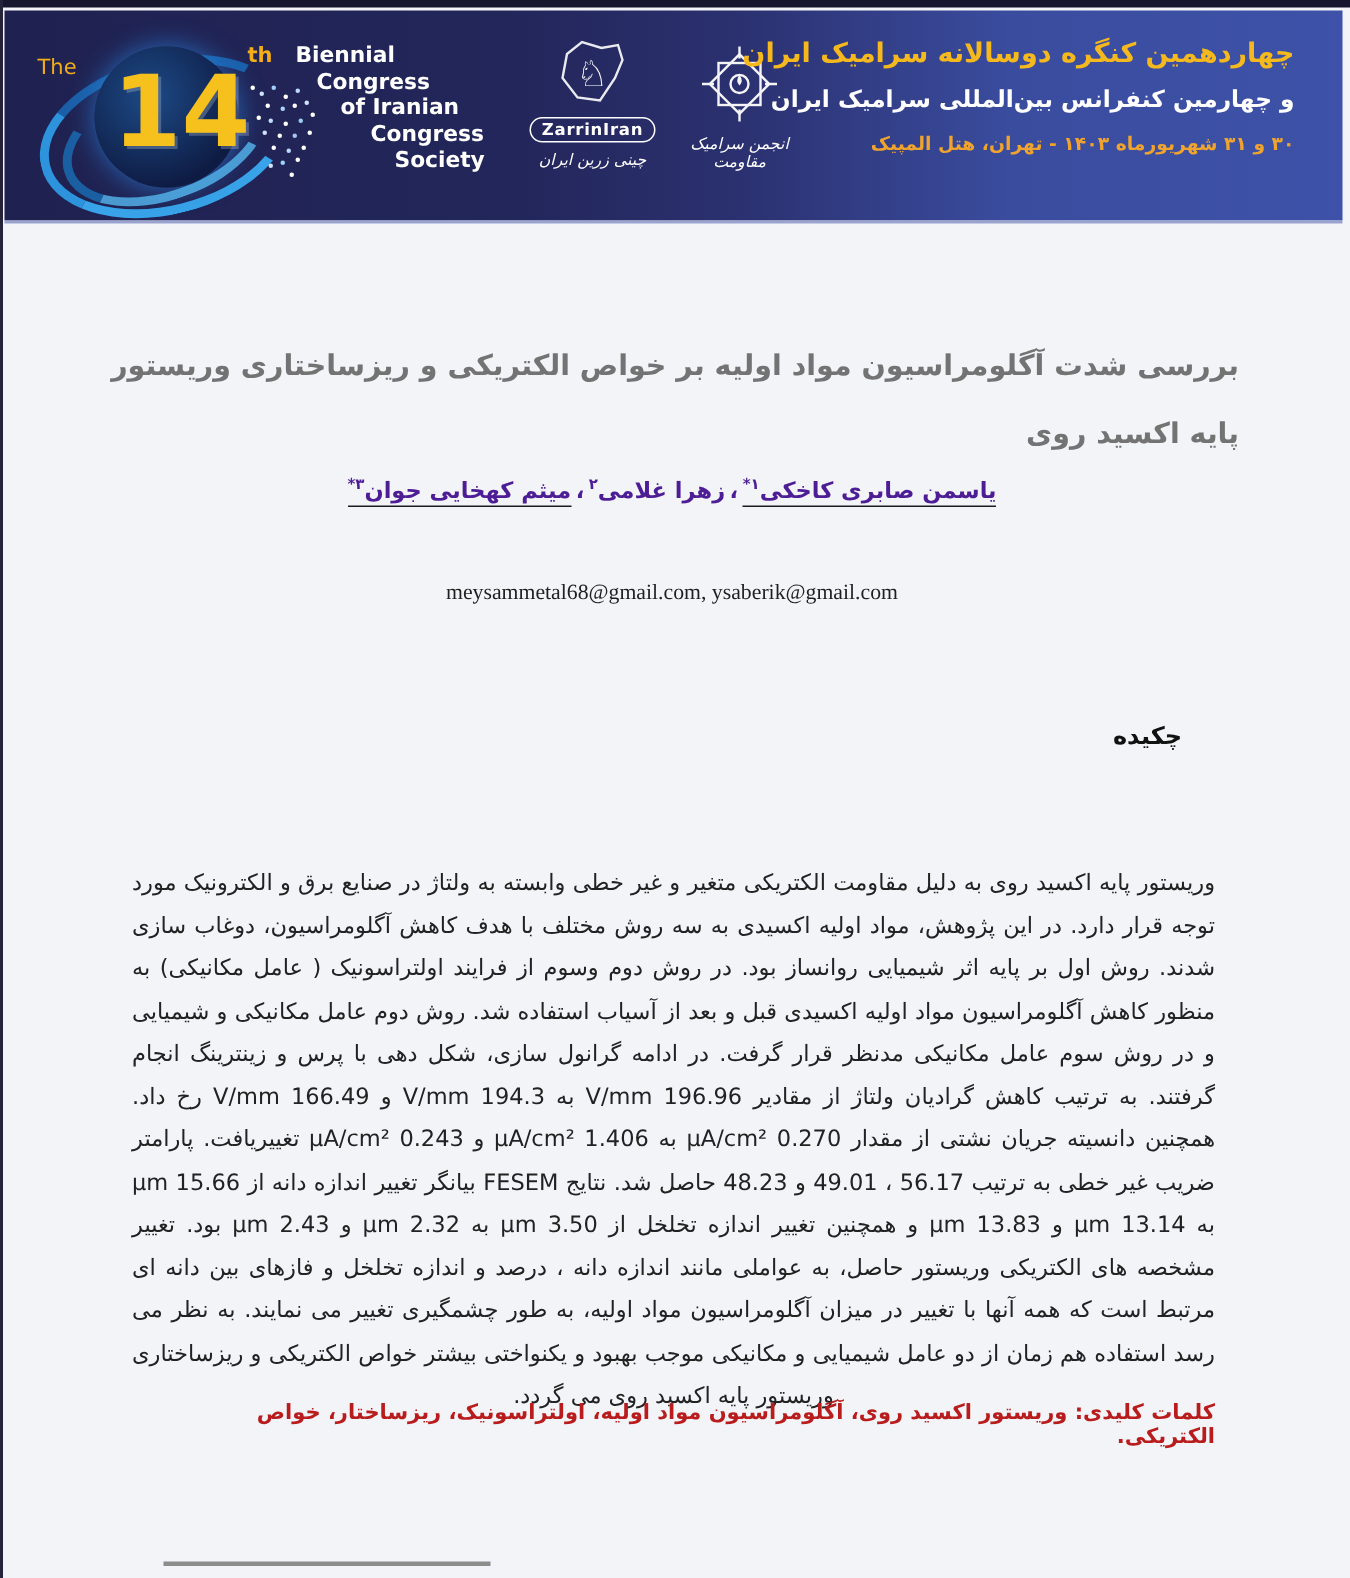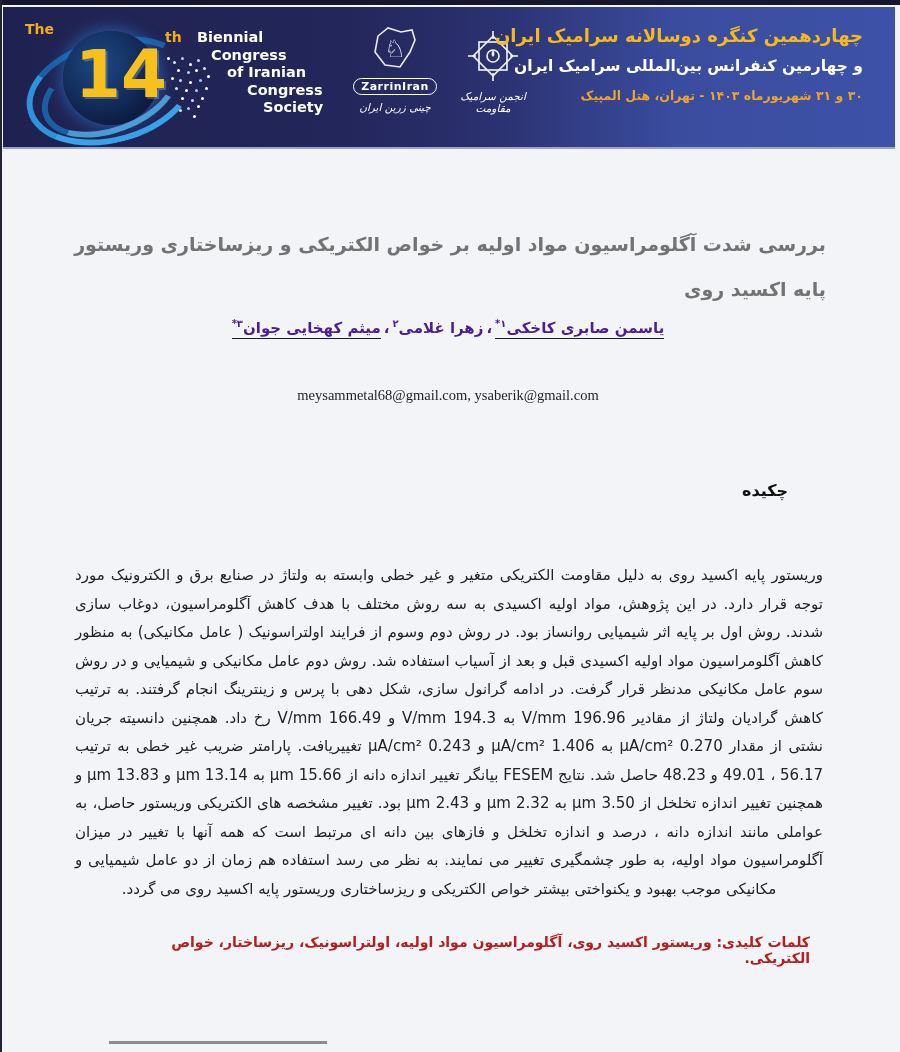--- a/index.html
+++ b/index.html
@@ -21,21 +21,21 @@
   
   .logo14{position:absolute;left:14px;top:10px;width:200px;height:122px;}
   .orb{position:absolute;left:46px;top:14px;width:96px;height:94px;border-radius:50%;
        background:radial-gradient(circle at 38% 35%,#1d4a86,#0e1c44 72%);
        box-shadow:0 0 18px rgba(40,130,220,.75);}
   .swirl{position:absolute;border-radius:50%;border:6px solid transparent;}
   .s1{left:8px;top:22px;width:158px;height:92px;transform:rotate(-14deg);
       border-left-color:#2d93dd;border-bottom-color:#38a3e8;border-top-color:#1b5fa8;}
   .s2{left:22px;top:34px;width:130px;height:70px;transform:rotate(-20deg);
       border-bottom-color:#55b8f0;border-left-color:#1b6fb8;opacity:.8;}
-  .the{position:absolute;left:8px;top:4px;color:#f2ad19;font-weight:bold;font-size:14px;}
+  .the{position:absolute;left:8px;top:20px;color:#f2ad19;font-weight:normal;font-size:14px;}
   .n14{position:absolute;left:58px;top:16px;color:#f6c01d;font-weight:bold;font-size:66px;line-height:84px;
        text-shadow:2px 2px 0 rgba(255,255,255,.22);}
   .th{position:absolute;left:148px;top:12px;color:#f2ad19;font-weight:bold;font-size:14px;}
   .dots{position:absolute;left:150px;top:40px;width:3px;height:3px;border-radius:50%;background:#fff;
     box-shadow:6px 4px 0 0 #cfe3ff,14px 0 0 0 #9fd0ff,22px 6px 0 0 #ffffff,30px 2px 0 0 #bcd9ff,
       10px 12px 0 0 #ffffff,20px 14px 0 0 #a8d4ff,28px 12px 0 0 #ffffff,36px 10px 0 0 #cfe3ff,
       4px 20px 0 0 #ffffff,12px 22px 0 0 #bfe0ff,22px 24px 0 0 #ffffff,32px 22px 0 0 #99ccf5,
       40px 18px 0 0 #ffffff,8px 30px 0 0 #cfe3ff,18px 32px 0 0 #ffffff,28px 32px 0 0 #a8c4e8,
       38px 30px 0 0 #ffffff,14px 40px 0 0 #ffffff,24px 42px 0 0 #bcd9ff,34px 40px 0 0 #ffffff,
       20px 50px 0 0 #9fd0ff,30px 48px 0 0 #ffffff,12px 52px 0 0 #cfe3ff,26px 58px 0 0 #ffffff;}
@@ -70,21 +70,21 @@
   .title span{display:block;}
   .authors{position:absolute;left:70px;right:74px;top:318px;text-align:center;
            direction:rtl;font-size:15px;font-weight:bold;color:#4c1d95;}
   .authors .u{border-bottom:1.5px solid #1b1b1b;padding-bottom:1px;}
   .authors sup{font-size:10px;}
   .authors .sep{margin:0 3px;}
   .emails{position:absolute;left:70px;right:74px;top:387px;text-align:center;
           font-family:"Liberation Serif", serif;font-size:14.5px;color:#1f1f1f;}
   .abs-h{position:absolute;right:112px;top:481px;direction:rtl;
          font-size:16px;font-weight:bold;color:#111;}
-  .abs{position:absolute;left:70px;right:72px;top:556px;margin:5px;
+  .abs{position:absolute;left:70px;right:72px;top:556px;margin:18px;
        direction:rtl;text-align:justify;text-align-last:center;
        font-size:15px;line-height:28.5px;color:#222;}
   .keywords{position:absolute;right:90px;left:120px;top:934px;direction:rtl;text-align:right;
             font-size:14px;font-weight:bold;color:#b91c1c;}
   .footnote-rule{position:absolute;left:109px;top:1041px;width:218px;height:3px;background:#8c8c8c;}
 </style>
 </head>
 <body>
 
 <div class="frame-top"></div>

